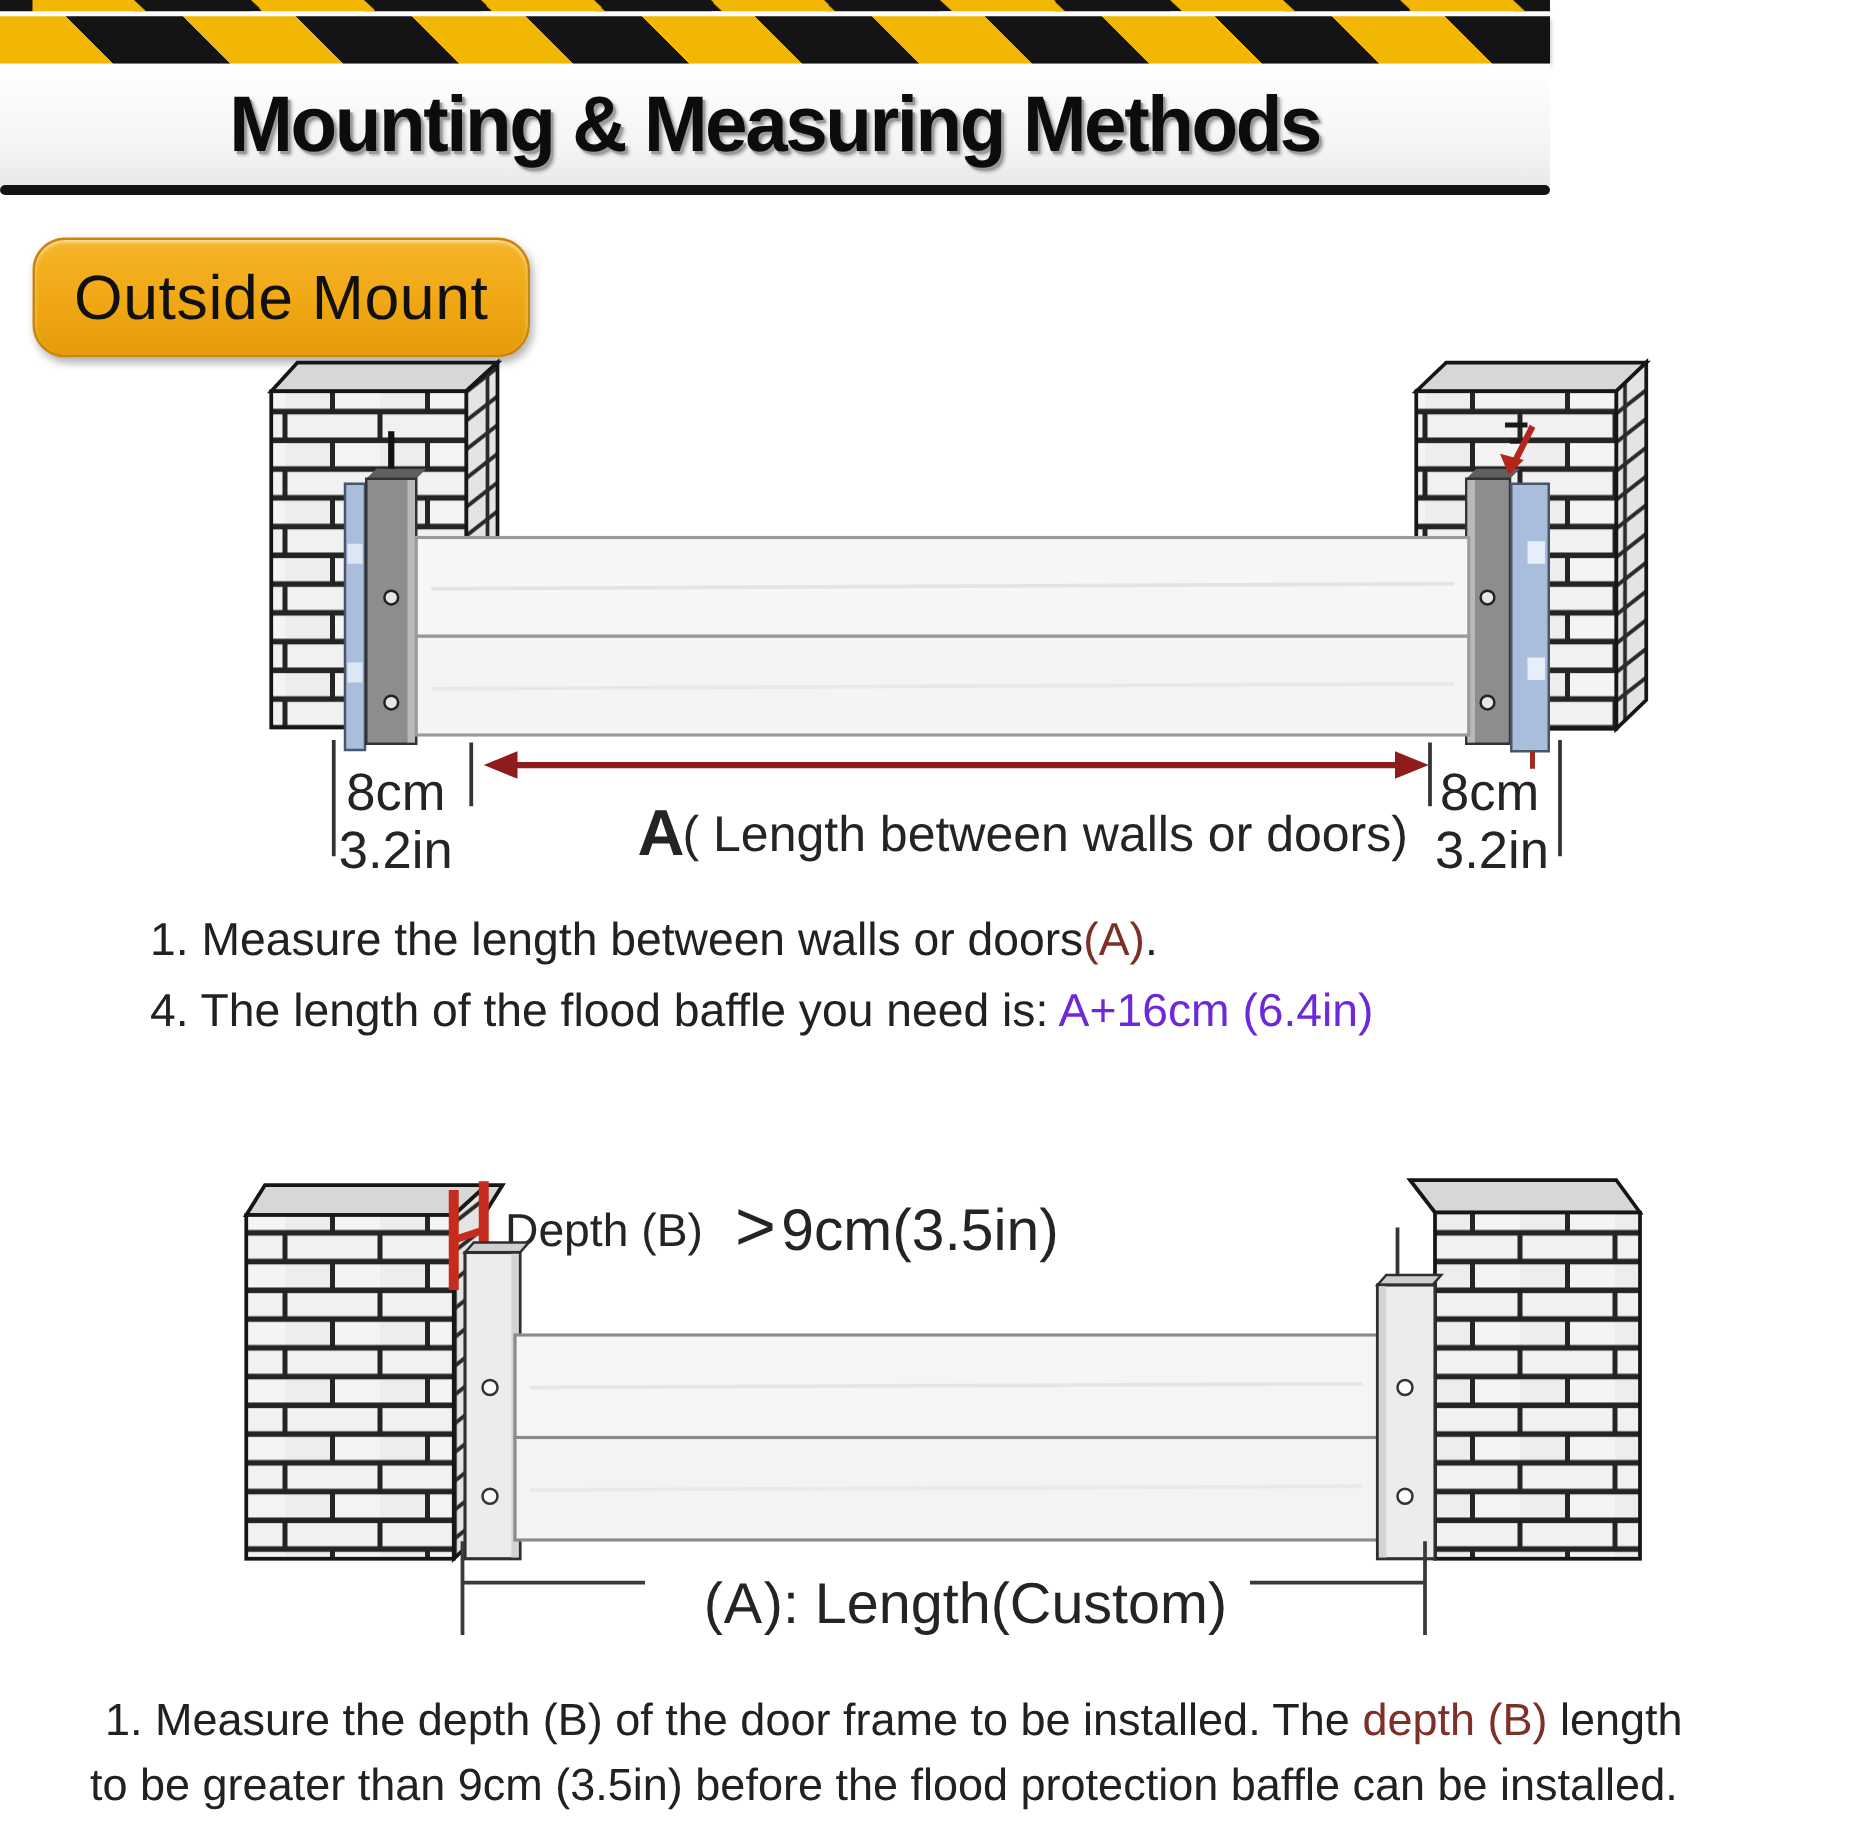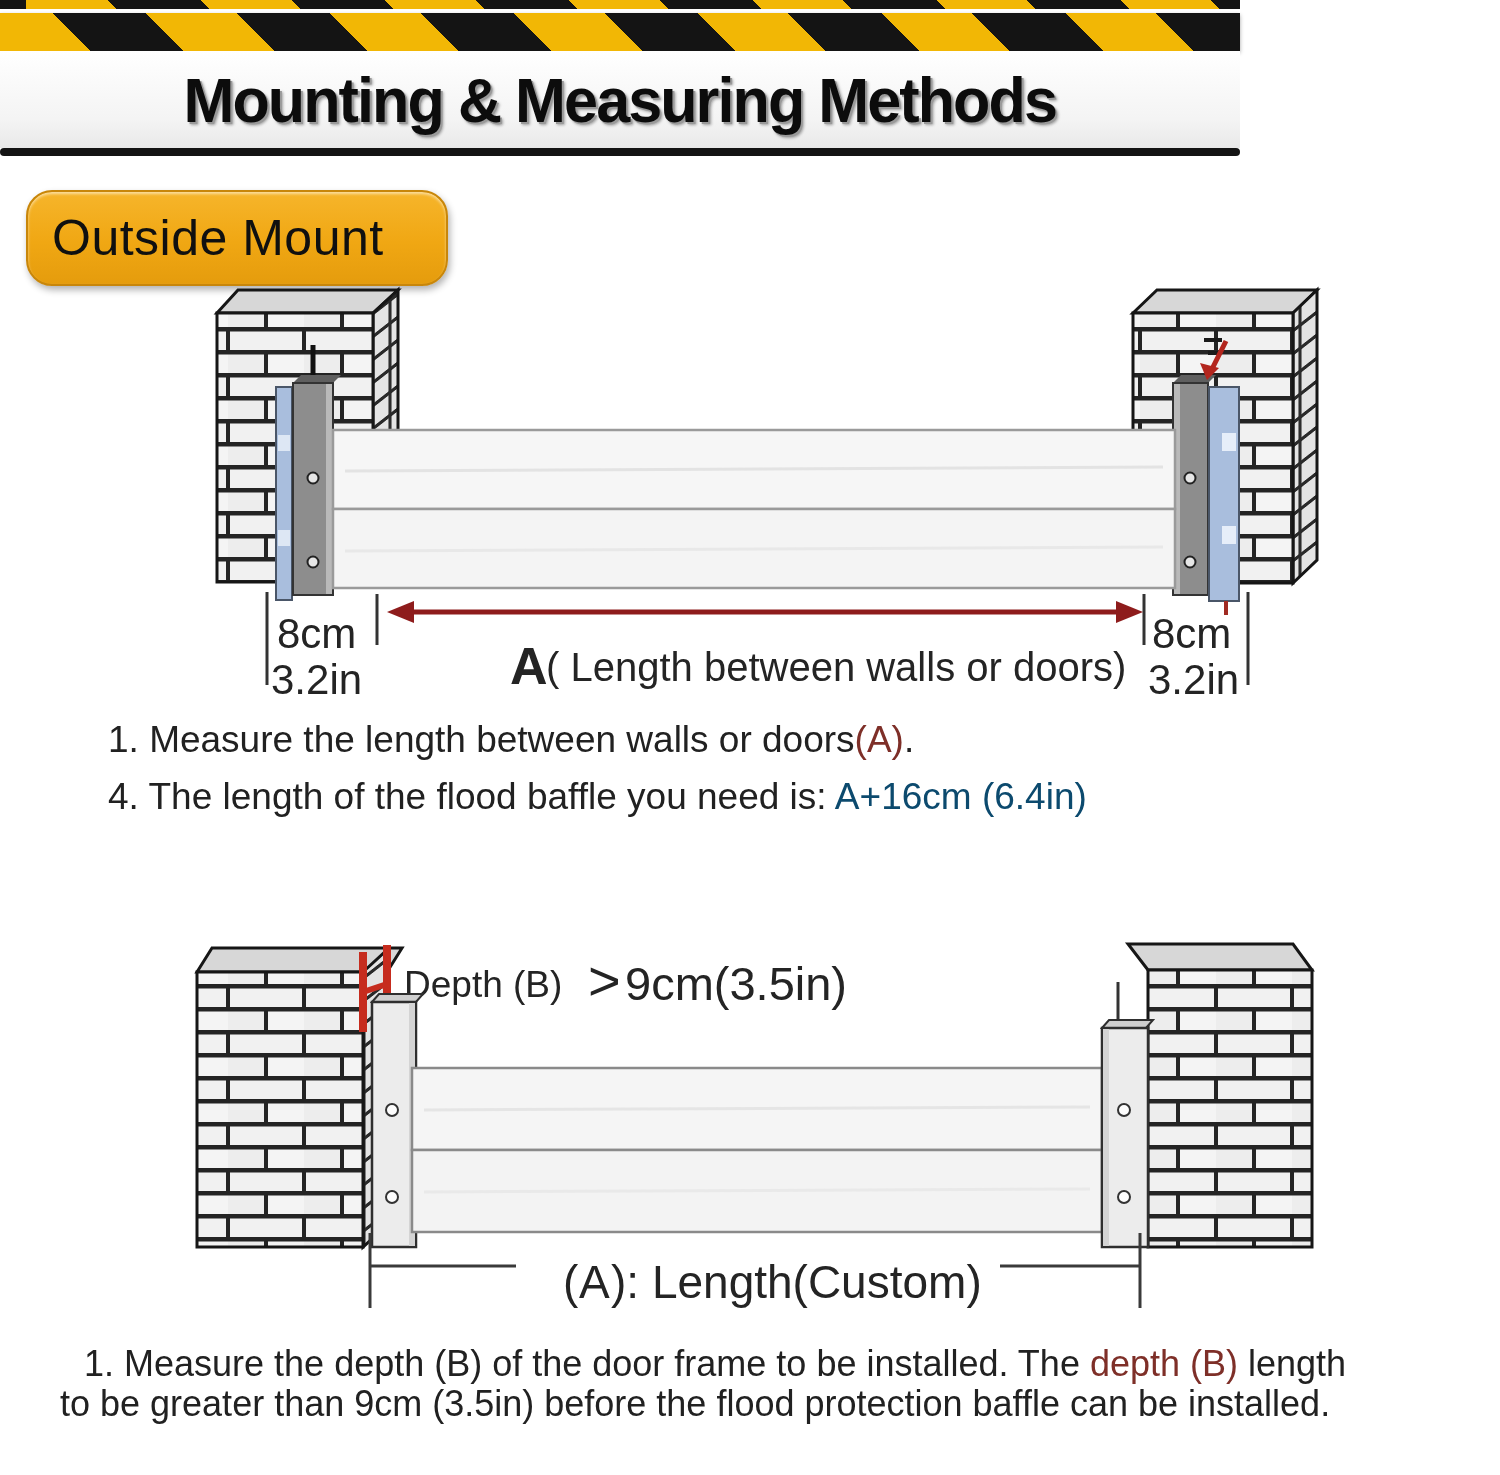--- a/index.html
+++ b/index.html
@@ -20,38 +20,38 @@
                  letter-spacing:-2px;transform:scaleX(.97);
                  text-shadow:2px 2px 0 #9a9a9a,3px 3px 3px rgba(0,0,0,.35);}
   .title-rule{position:absolute;top:148px;left:0;right:0;height:8px;
               background:#141414;border-radius:4px;}
 
   
   .badge{position:absolute;left:26px;width:394px;height:92px;border-radius:26px;
          background:linear-gradient(180deg,#f6b52b 0%,#f0a713 55%,#e59c0d 100%);
          border:2px solid #c8860a;
          box-shadow:2px 4px 7px rgba(0,0,0,.3), inset 0 2px 3px rgba(255,255,255,.55);
-         display:flex;align-items:center;justify-content:flex-start;padding-left:24px;}
+         display:flex;align-items:center;justify-content:center;}
   .badge span{font-size:50px;color:#101010;letter-spacing:0.5px;}
   .badge.outside{top:190px;}
   .badge.inside{top:845px;}
 
   .diag{position:absolute;left:0;width:1500px;}
   svg text{font-family:"Liberation Sans",sans-serif;fill:#242424;}
 
   
   .steps{position:absolute;font-size:37px;color:#212121;line-height:40px;}
-  .steps p{margin:0;}
+  .steps p{margin:12px;}
   .steps-outside{left:108px;top:720px;}
   .steps-outside p + p{margin-top:17px;}
   .steps-bottom{left:60px;top:1344px;width:1430px;font-size:36px;}
   .steps-bottom .p1{margin-left:14px;margin-bottom:14px;}
   .steps-bottom .p2{margin-left:24px;}
   .mr{color:#7e2f28;}
-  .mr2{color:#0c4a6e;}
+  .mr2{color:#6d28d9;}
 </style>
 </head>
 <body>
 
 <div class="page">
 
   <div class="tape sliver"></div>
   <div class="tape main"></div>
 
   <div class="title-band">

